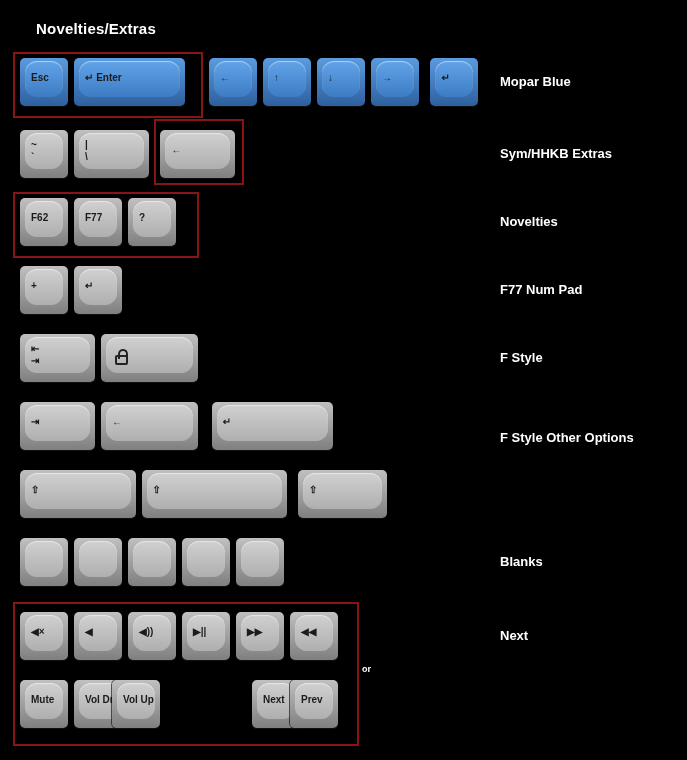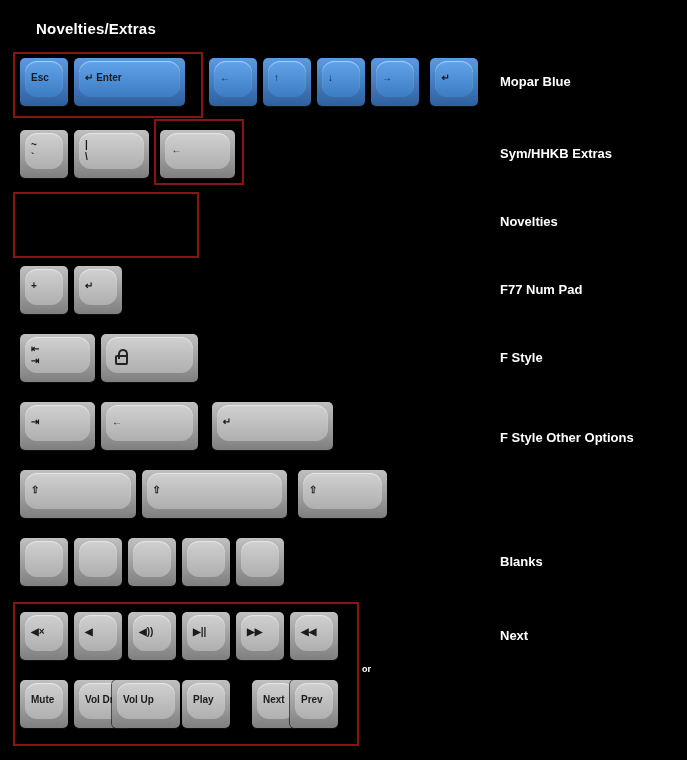--- a/index.html
+++ b/index.html
@@ -112,20 +112,31 @@
       </div>
       <div class="key gray" style="left: 74px; width: 75px;">
         <div class="face"><span class="legend">|
 \</span></div>
       </div>
       <div class="key gray" style="left: 160.4px; width: 75px;">
         <div class="face"><span class="legend">←</span></div>
       </div>
     </div>
     <div class="row-label" style="top: 146px;">Sym/HHKB Extras</div>
+    <div class="key-row" style="top: 198px;">
+      <div class="key gray" style="left: 20px; width: 48px;">
+        <div class="face"><span class="legend">F62</span></div>
+      </div>
+      <div class="key gray" style="left: 74px; width: 48px;">
+        <div class="face"><span class="legend">F77</span></div>
+      </div>
+      <div class="key gray" style="left: 128px; width: 48px;">
+        <div class="face"><span class="legend">?</span></div>
+      </div>
+    </div>
     <div class="row-label" style="top: 214px;">Novelties</div>
     <div class="key-row" style="top: 266px;">
       <div class="key gray" style="left: 20px; width: 48px;">
         <div class="face"><span class="legend">+</span></div>
       </div>
       <div class="key gray" style="left: 74px; width: 48px;">
         <div class="face"><span class="legend">↵</span></div>
       </div>
     </div>
     <div class="row-label" style="top: 282px;">F77 Num Pad</div>
@@ -201,25 +212,22 @@
       </div>
     </div>
     <div class="row-label" style="top: 628px;">Next</div>
     <div class="key-row" style="top: 680px;">
       <div class="key gray" style="left: 20px; width: 48px;">
         <div class="face"><span class="legend">Mute</span></div>
       </div>
       <div class="key gray" style="left: 74px; width: 58px;">
         <div class="face"><span class="legend">Vol Dn</span></div>
       </div>
-      <div class="key gray" style="left: 112px; width: 68px;">
+      <div class="key gray" style="left: 112px; width: 48px;">
         <div class="face"><span class="legend">Vol Up</span></div>
-      </div>
-      <div class="key gray" style="left: 182px; width: 48px;">
-        <div class="face"><span class="legend">Play</span></div>
       </div>
       <div class="key gray" style="left: 236px; width: 48px; margin-left: 16px;">
         <div class="face"><span class="legend">Next</span></div>
       </div>
       <div class="key gray" style="left: 290px; width: 48px;">
         <div class="face"><span class="legend">Prev</span></div>
       </div>
     </div>
   </div>
 

